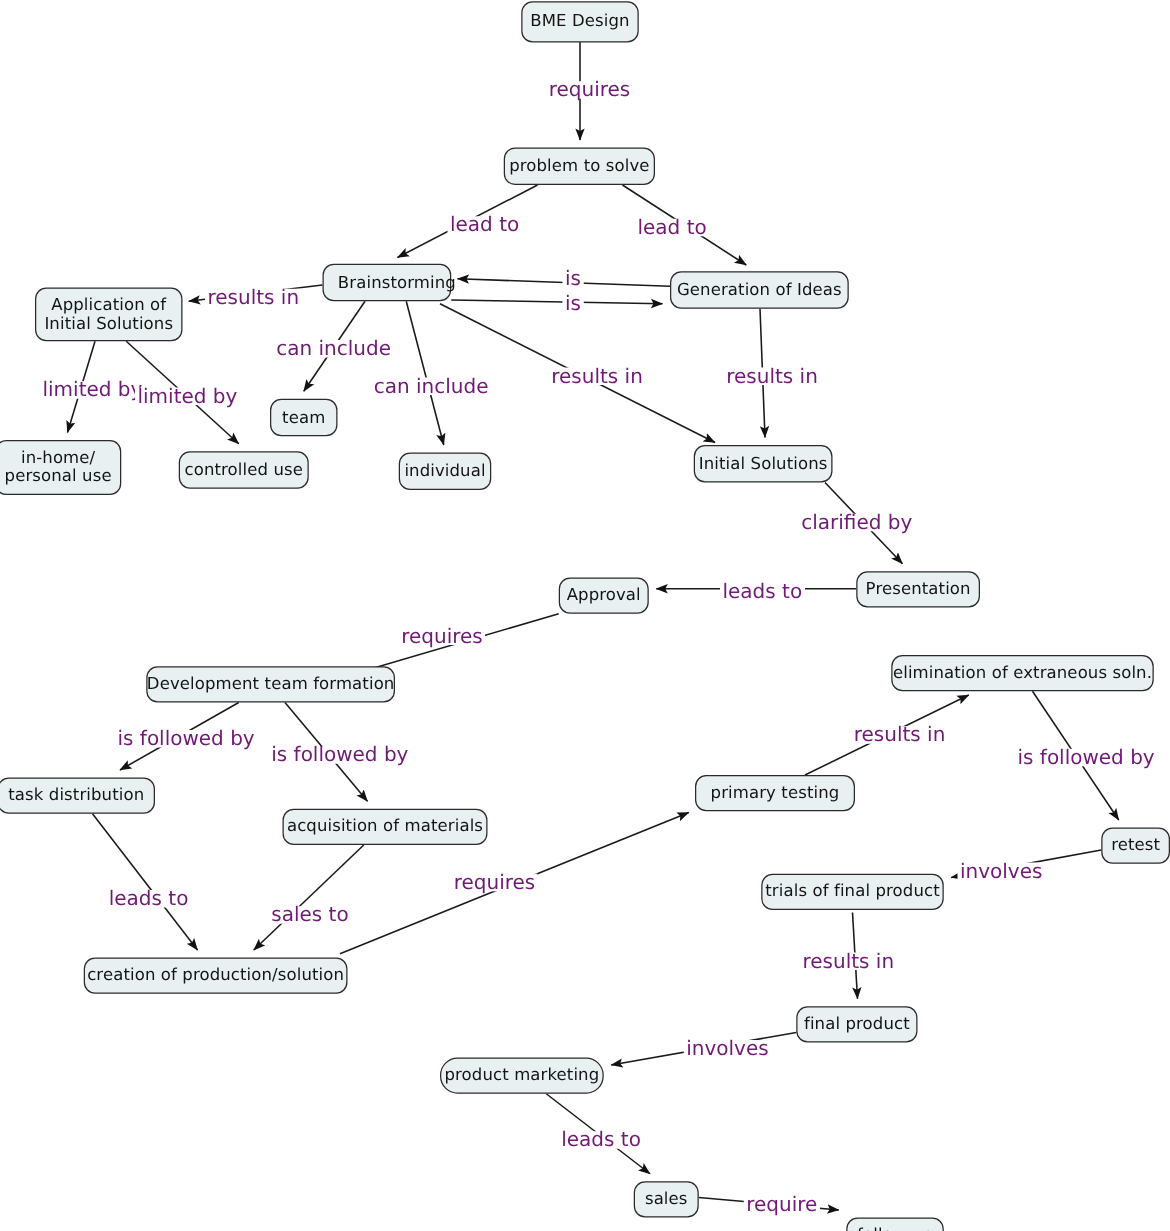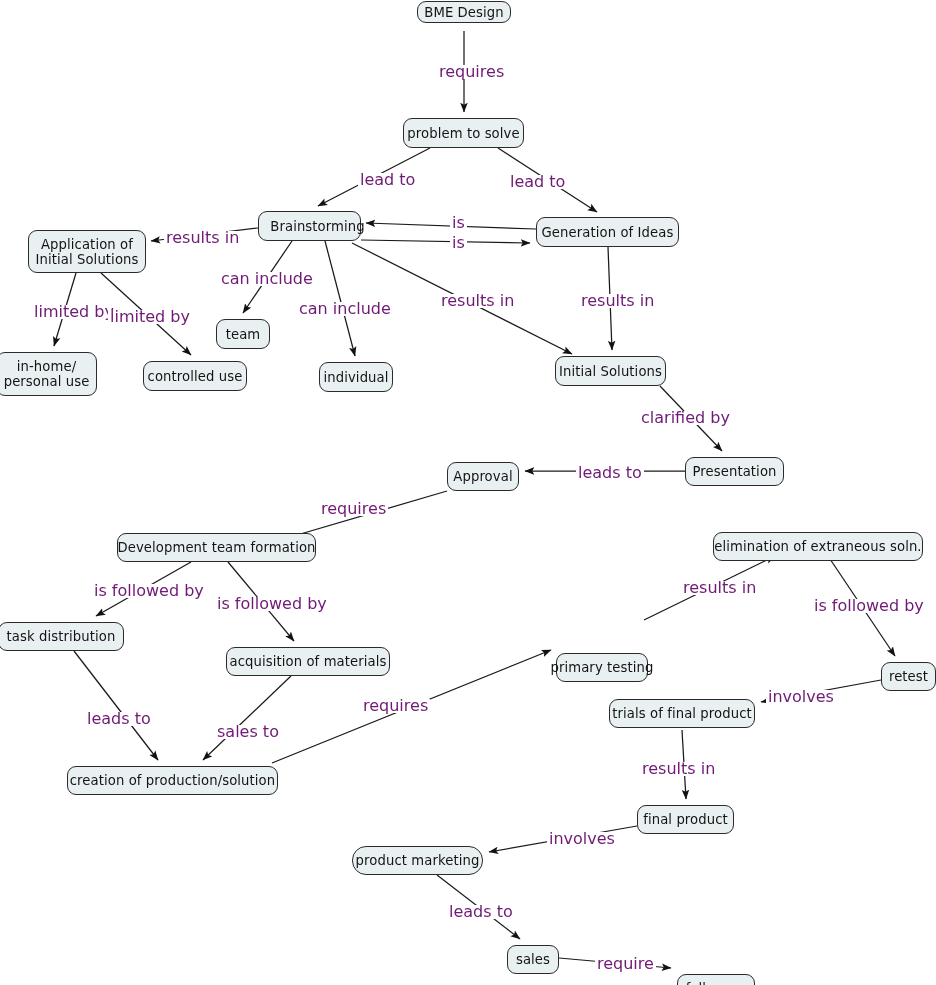--- a/index.html
+++ b/index.html
@@ -89,39 +89,39 @@
         <path d="M826,553 L895,656" fill="none" stroke="#1a1a1a" stroke-width="1.25" marker-end="url(#arrowhead)"></path>
         <path d="M881,680 L761,702" fill="none" stroke="#1a1a1a" stroke-width="1.25" marker-end="url(#arrowhead)"></path>
         <path d="M682,730 L686,799" fill="none" stroke="#1a1a1a" stroke-width="1.25" marker-end="url(#arrowhead)"></path>
         <path d="M637,826 L489,852" fill="none" stroke="#1a1a1a" stroke-width="1.25" marker-end="url(#arrowhead)"></path>
         <path d="M437,875 L520,939" fill="none" stroke="#1a1a1a" stroke-width="1.25" marker-end="url(#arrowhead)"></path>
         <path d="M559,958 L671,968" fill="none" stroke="#1a1a1a" stroke-width="1.25" marker-end="url(#arrowhead)"></path>
       </g>
   </svg>
 
   <div id="node-layer">
-      <div class="node" style="left: 417px; top: 1px; width: 94px; height: 22px;">BME Design</div>
+      <div class="node" style="left: 417px; top: 1px; width: 94px; height: 33px;">BME Design</div>
       <div class="node" style="left: 403px; top: 118px; width: 121px; height: 30px;">problem to solve</div>
       <div class="node" style="left: 258px; top: 211px; width: 103px; height: 30px; padding-left: 16px;">Brainstorming</div>
       <div class="node" style="left: 536px; top: 217px; width: 143px; height: 30px;">Generation of Ideas</div>
       <div class="node" style="left: 28px; top: 230px; width: 118px; height: 43px;">Application of
 Initial Solutions</div>
       <div class="node" style="left: 216px; top: 319px; width: 54px; height: 30px;">team</div>
       <div class="node" style="left: 319px; top: 362px; width: 74px; height: 30px;">individual</div>
       <div class="node" style="left: -4px; top: 352px; width: 101px; height: 44px;">in-home/
 personal use</div>
       <div class="node" style="left: 143px; top: 361px; width: 104px; height: 30px;">controlled use</div>
       <div class="node" style="left: 555px; top: 356px; width: 111px; height: 30px;">Initial Solutions</div>
       <div class="node" style="left: 685px; top: 457px; width: 99px; height: 29px;">Presentation</div>
       <div class="node" style="left: 447px; top: 462px; width: 72px; height: 29px;">Approval</div>
       <div class="node" style="left: 117px; top: 533px; width: 199px; height: 29px;">Development team formation</div>
-      <div class="node" style="left: 713px; top: 524px; width: 210px; height: 29px; margin-top: 8px;">elimination of extraneous soln.</div>
+      <div class="node" style="left: 713px; top: 524px; width: 210px; height: 29px;">elimination of extraneous soln.</div>
       <div class="node" style="left: -2px; top: 622px; width: 126px; height: 29px;">task distribution</div>
       <div class="node" style="left: 226px; top: 647px; width: 164px; height: 29px;">acquisition of materials</div>
-      <div class="node" style="left: 556px; top: 620px; width: 92px; height: 29px; margin-top: 33px;">primary testing</div>
+      <div class="node" style="left: 556px; top: 620px; width: 128px; height: 29px;">primary testing</div>
       <div class="node" style="left: 881px; top: 662px; width: 55px; height: 29px;">retest</div>
       <div class="node" style="left: 609px; top: 699px; width: 146px; height: 29px;">trials of final product</div>
       <div class="node" style="left: 67px; top: 766px; width: 211px; height: 29px;">creation of production/solution</div>
       <div class="node" style="left: 637px; top: 805px; width: 97px; height: 29px;">final product</div>
       <div class="node" style="left: 352px; top: 846px; width: 131px; height: 29px; border-radius: 14px;">product marketing</div>
       <div class="node" style="left: 507px; top: 945px; width: 52px; height: 29px;">sales</div>
       <div class="node" style="left: 677px; top: 974px; width: 78px; height: 29px;">follow up</div>
     </div>
   <div id="label-layer">
       <div class="elabel" style="left: 437px; top: 65px;">requires</div>

